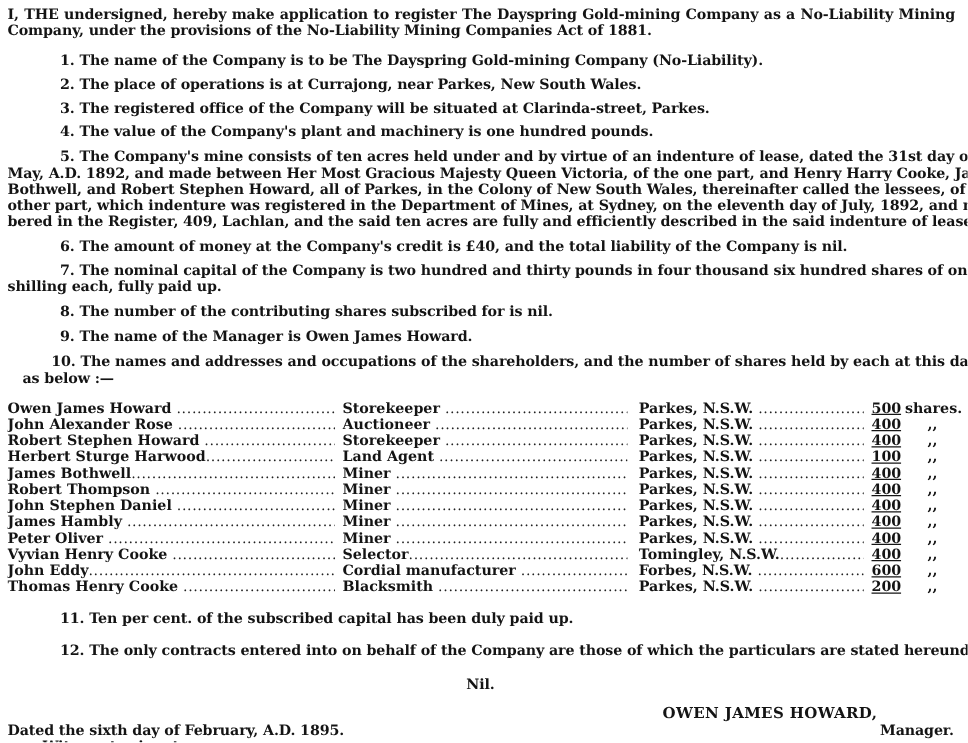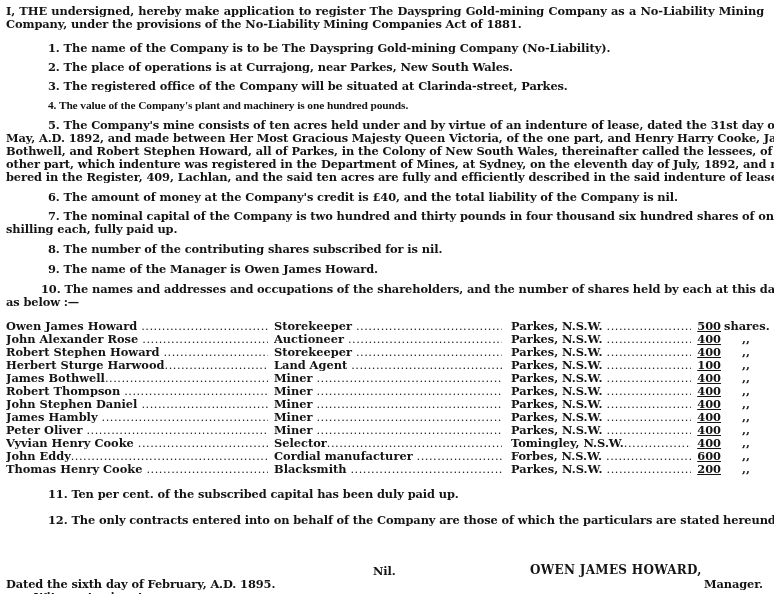--- a/index.html
+++ b/index.html
@@ -34,21 +34,21 @@
     <span>The name of the Company is to be The Dayspring Gold-mining Company (No-Liability).</span>
   </div>
   <div class="line indent" style="top:60px;">
     <span>2.</span>
     <span>The place of operations is at Currajong, near Parkes, New South Wales.</span>
   </div>
   <div class="line indent" style="top:79px;">
     <span>3.</span>
     <span>The registered office of the Company will be situated at Clarinda-street, Parkes.</span>
   </div>
-  <div class="line indent" style="top:98px;font-family:Liberation Serif, serif;">
+  <div class="line indent" style="top:98px;">
     <span>4.</span>
     <span>The value of the Company's plant and machinery is one hundred pounds.</span>
   </div>
 
   <div class="line just" style="left:48px; top:118px; width:716px;">
     <span>5.</span>
     <span>The Company's mine consists of ten acres held under and by virtue of an indenture of lease, dated the 31st day of</span>
   </div>
   <div class="line just" style="left:6px; top:131px; width:758px;">May, A.D. 1892, and made between Her Most Gracious Majesty Queen Victoria, of the one part, and Henry Harry Cooke, James</div>
   <div class="line just" style="left:6px; top:144px; width:758px;">Bothwell, and Robert Stephen Howard, all of Parkes, in the Colony of New South Wales, thereinafter called the lessees, of the</div>
@@ -72,21 +72,21 @@
   </div>
   <div class="line indent" style="top:262px;">
     <span>9.</span>
     <span>The name of the Manager is Owen James Howard.</span>
   </div>
 
   <div class="line just" style="left:41px; top:282px; width:723px;">
     <span>10.</span>
     <span>The names and addresses and occupations of the shareholders, and the number of shares held by each at this date, are</span>
   </div>
-  <div class="line" style="left:6px; top:295px;">as below :—</div>
+  <div class="line" style="left:18px; top:295px;">as below :—</div>
 
   <div>
     <div class="table-row" style="top:320px;">
       <div class="cell c-name"><span>Owen James Howard</span> <span class="dots">......................................................................................................................</span></div>
       <div class="cell c-occ"><span>Storekeeper</span> <span class="dots">......................................................................................................................</span></div>
       <div class="cell c-addr"><span>Parkes, N.S.W.</span> <span class="dots">......................................................................................................................</span></div>
       <div class="cell c-num">500</div>
       <div class="cell c-unit">shares.</div>
     </div>
     <div class="table-row" style="top:333px;">
@@ -170,21 +170,21 @@
 
   <div class="line indent" style="top:487px;">
     <span>11.</span>
     <span>Ten per cent. of the subscribed capital has been duly paid up.</span>
   </div>
   <div class="line just" style="left:48px; top:513px; width:716px;">
     <span>12.</span>
     <span>The only contracts entered into on behalf of the Company are those of which the particulars are stated hereunder :—</span>
   </div>
 
-  <div class="line" style="left:373px; top:564px;">Nil.</div>
+  <div class="line" style="left:373px; top:540px;">Nil.</div>
 
   <div class="line" style="left:530px; top:563px; font-size:12px; letter-spacing:0.3px;">OWEN JAMES HOWARD,</div>
   <div class="line" style="left:704px; top:577px;text-align:right;">Manager.</div>
 
   <div class="line" style="left:6px; top:577px;">Dated the sixth day of February, A.D. 1895.</div>
   <div class="line" style="left:34px; top:590px; height:4px; overflow:hidden;">Witness to signature</div>
 
 </div>
 
 </body></html>

